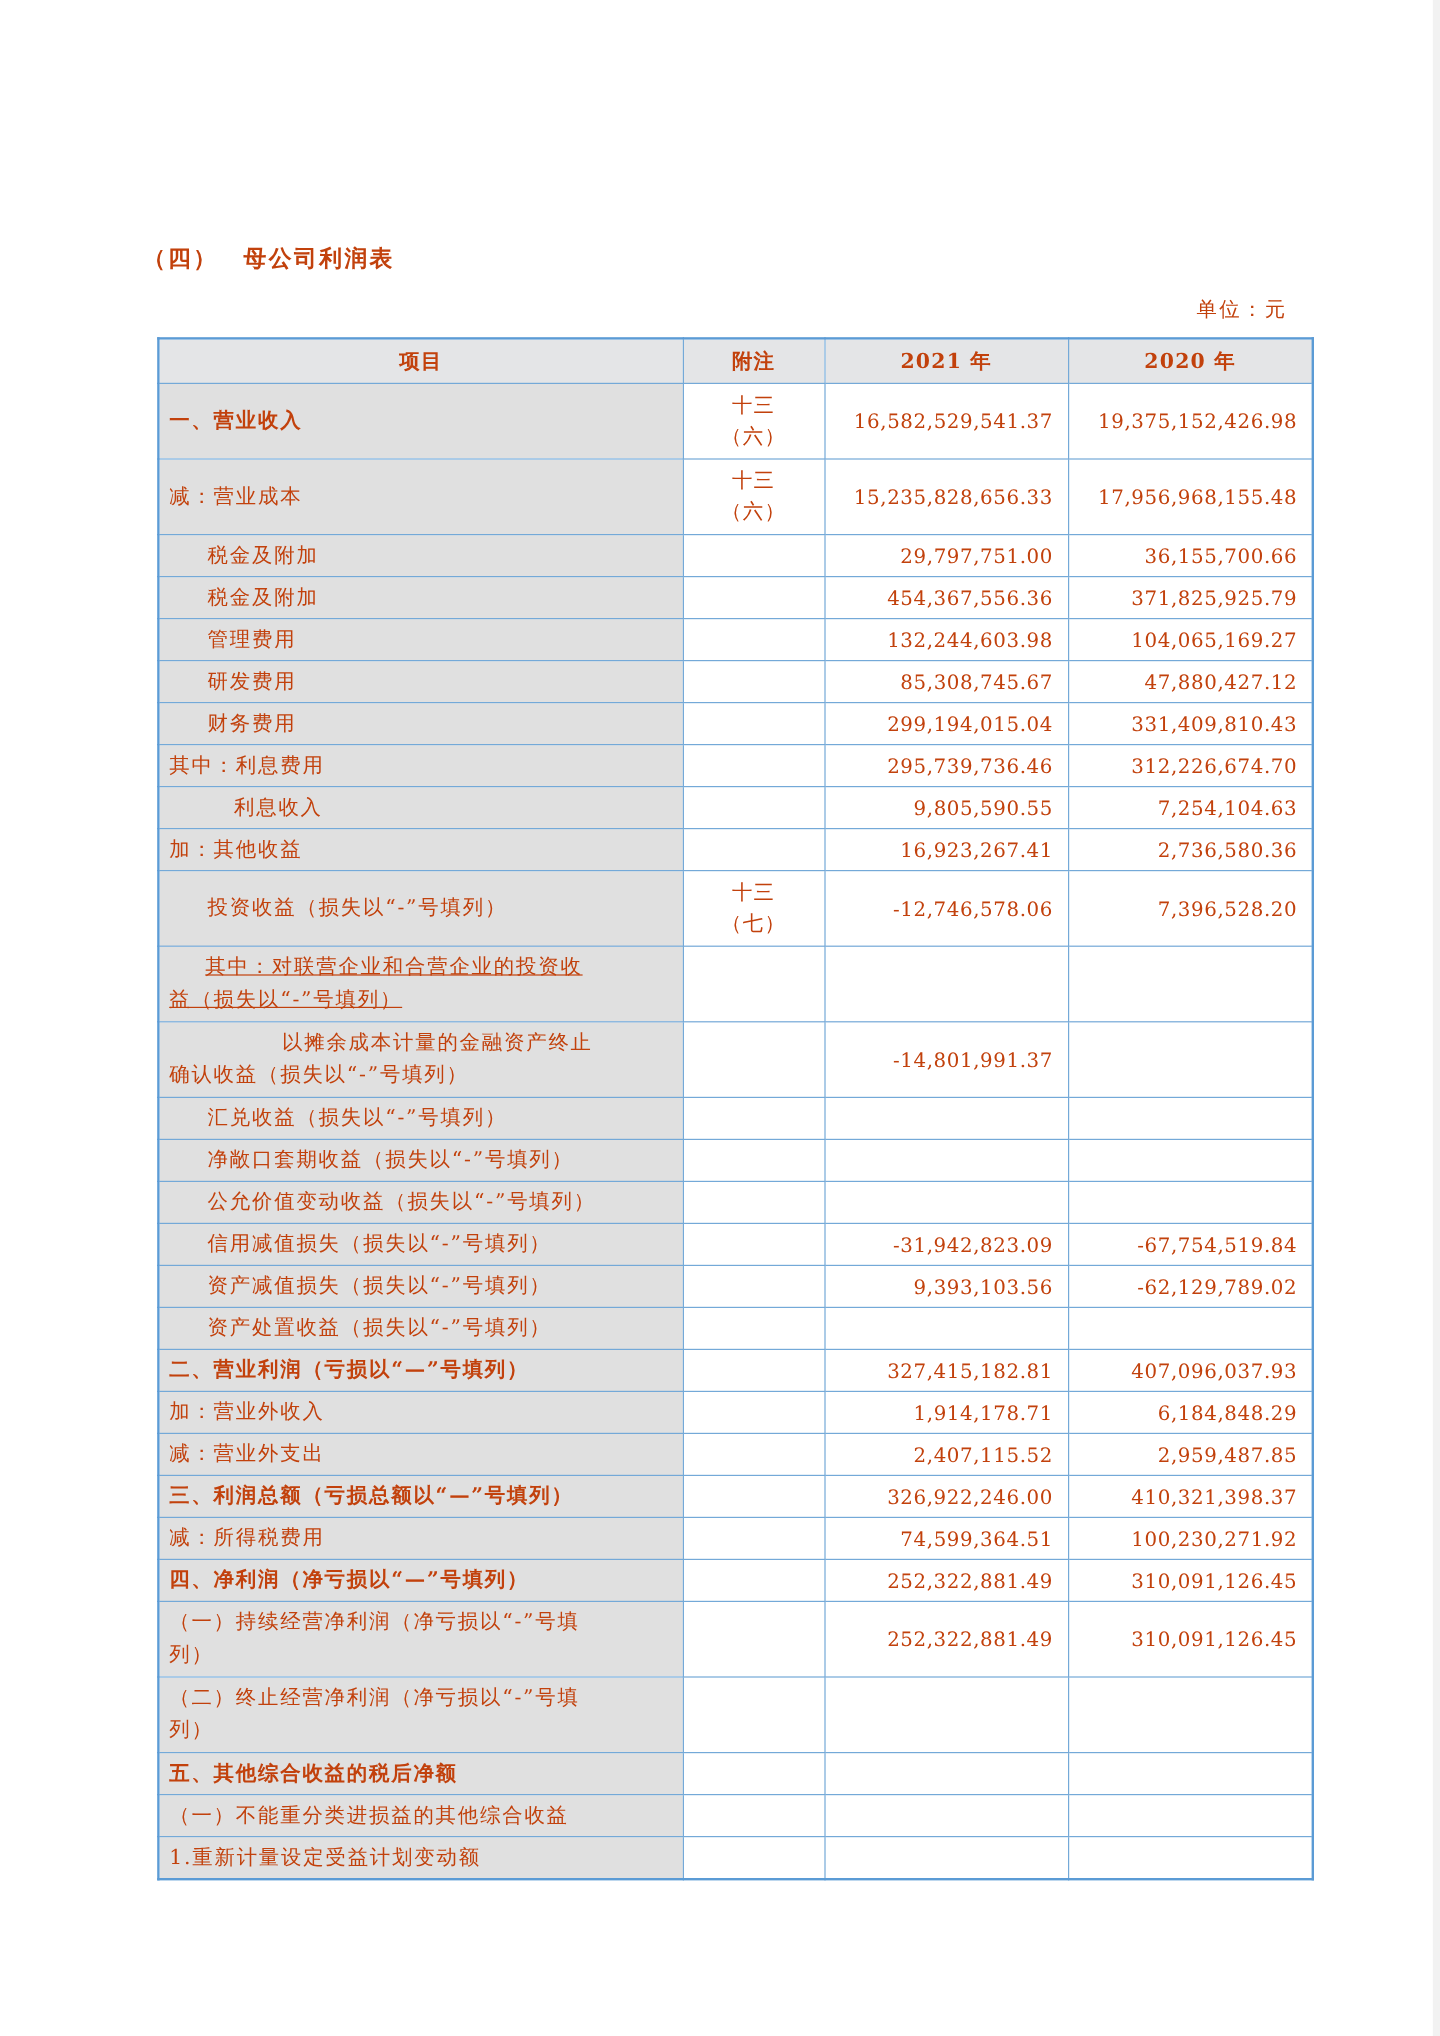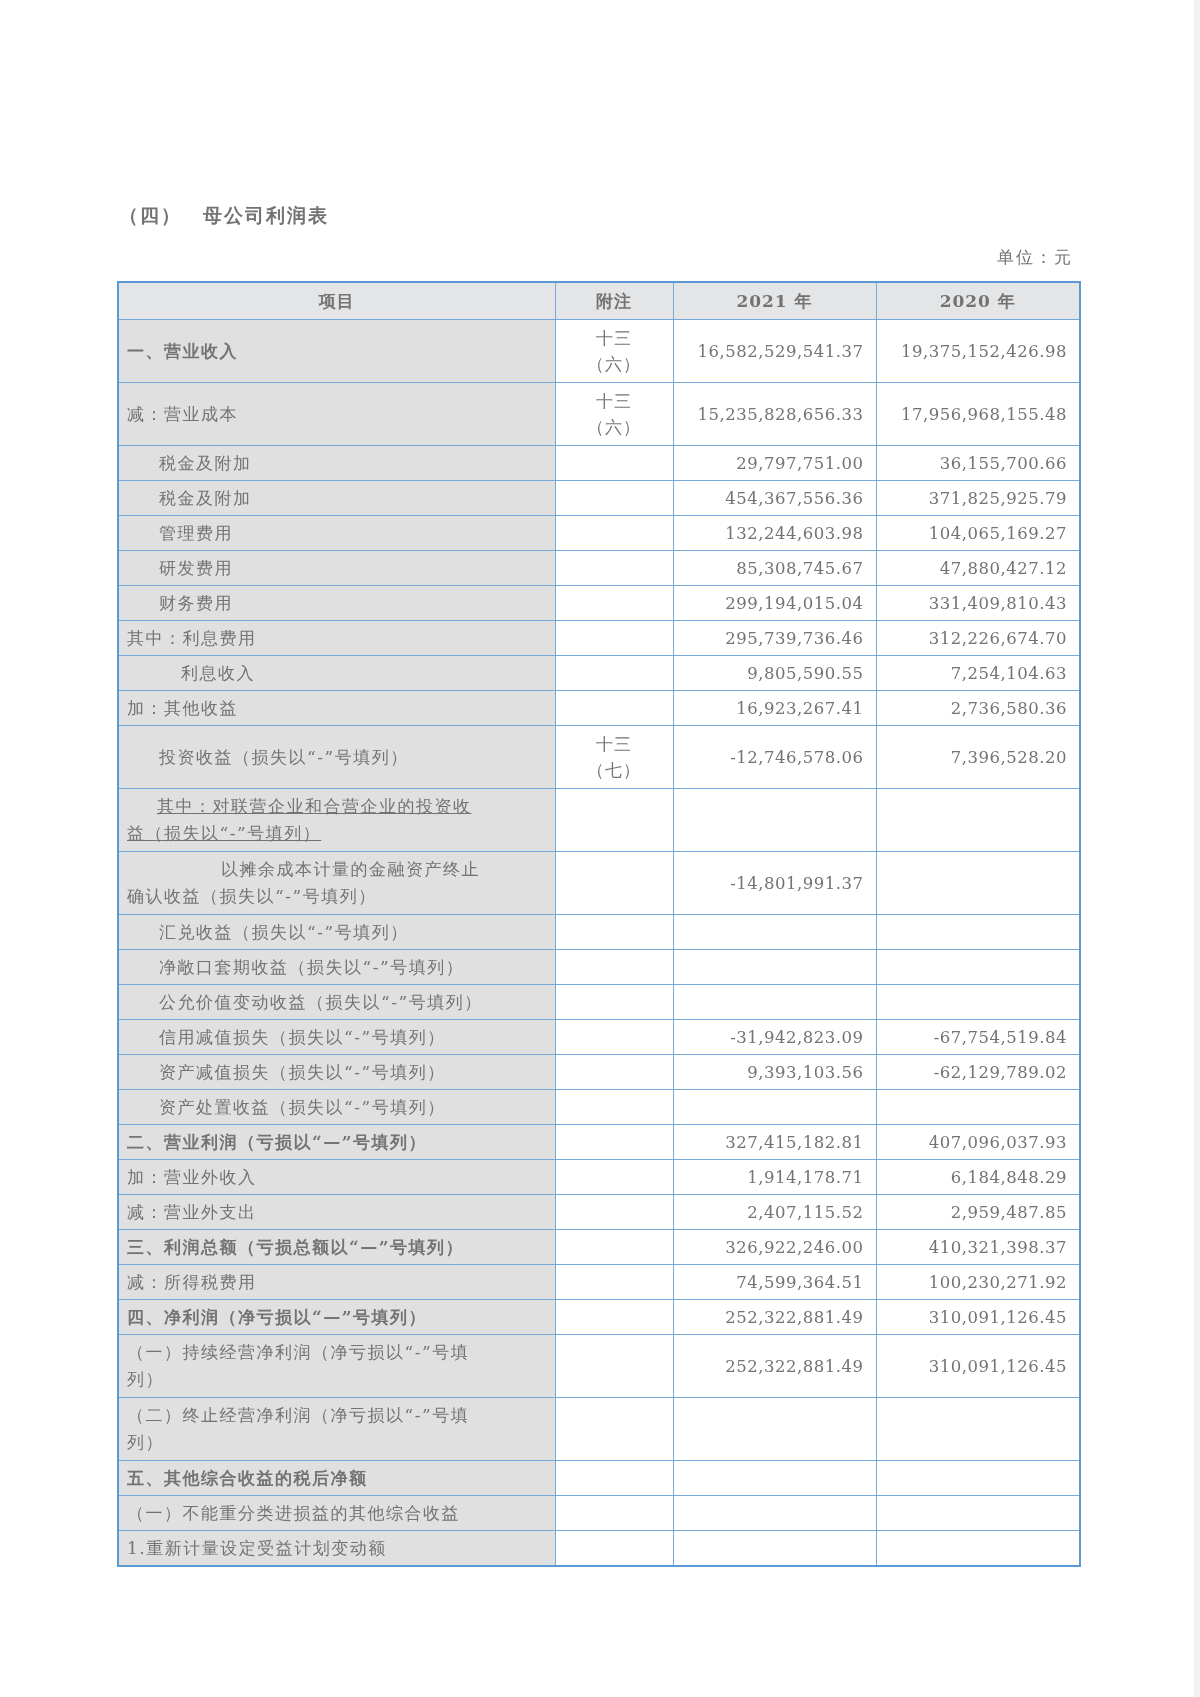--- a/index.html
+++ b/index.html
@@ -1,38 +1,38 @@
 <!DOCTYPE html>
 <html><head>
 <meta charset="utf-8">
 <style>
   html,body{margin:0;padding:0;background:#ffffff;}
   .page{
     position:relative;
     width:1200px;height:1697px;
     background:#ffffff;
     font-family:"DejaVu Serif","Liberation Serif",serif;
-    color:#737373;
+    color:#c2410c;
     overflow:hidden;
   }
   
   .page::after{
     content:"";position:absolute;right:0;top:0;width:6px;height:100%;
     background:#f2f2f2;pointer-events:none;
   }
   .doc-title{
     position:absolute;left:119px;top:203px;
     font-size:19px;font-weight:700;letter-spacing:2px;
   }
   .unit-label{
     position:absolute;left:115px;top:246px;width:958px;
     text-align:right;font-size:17px;letter-spacing:2px;
   }
   table.fin{
-    position:absolute;left:117px;top:281px;
+    position:absolute;left:131px;top:281px;
     width:962px;border-collapse:collapse;table-layout:fixed;
     font-size:17px;
   }
   table.fin{border:2px solid #5b9bd5;}
   table.fin th,table.fin td{
     border:1px solid #74a9d8;
     vertical-align:middle;
     overflow:hidden;
   }
   table.fin thead th{

